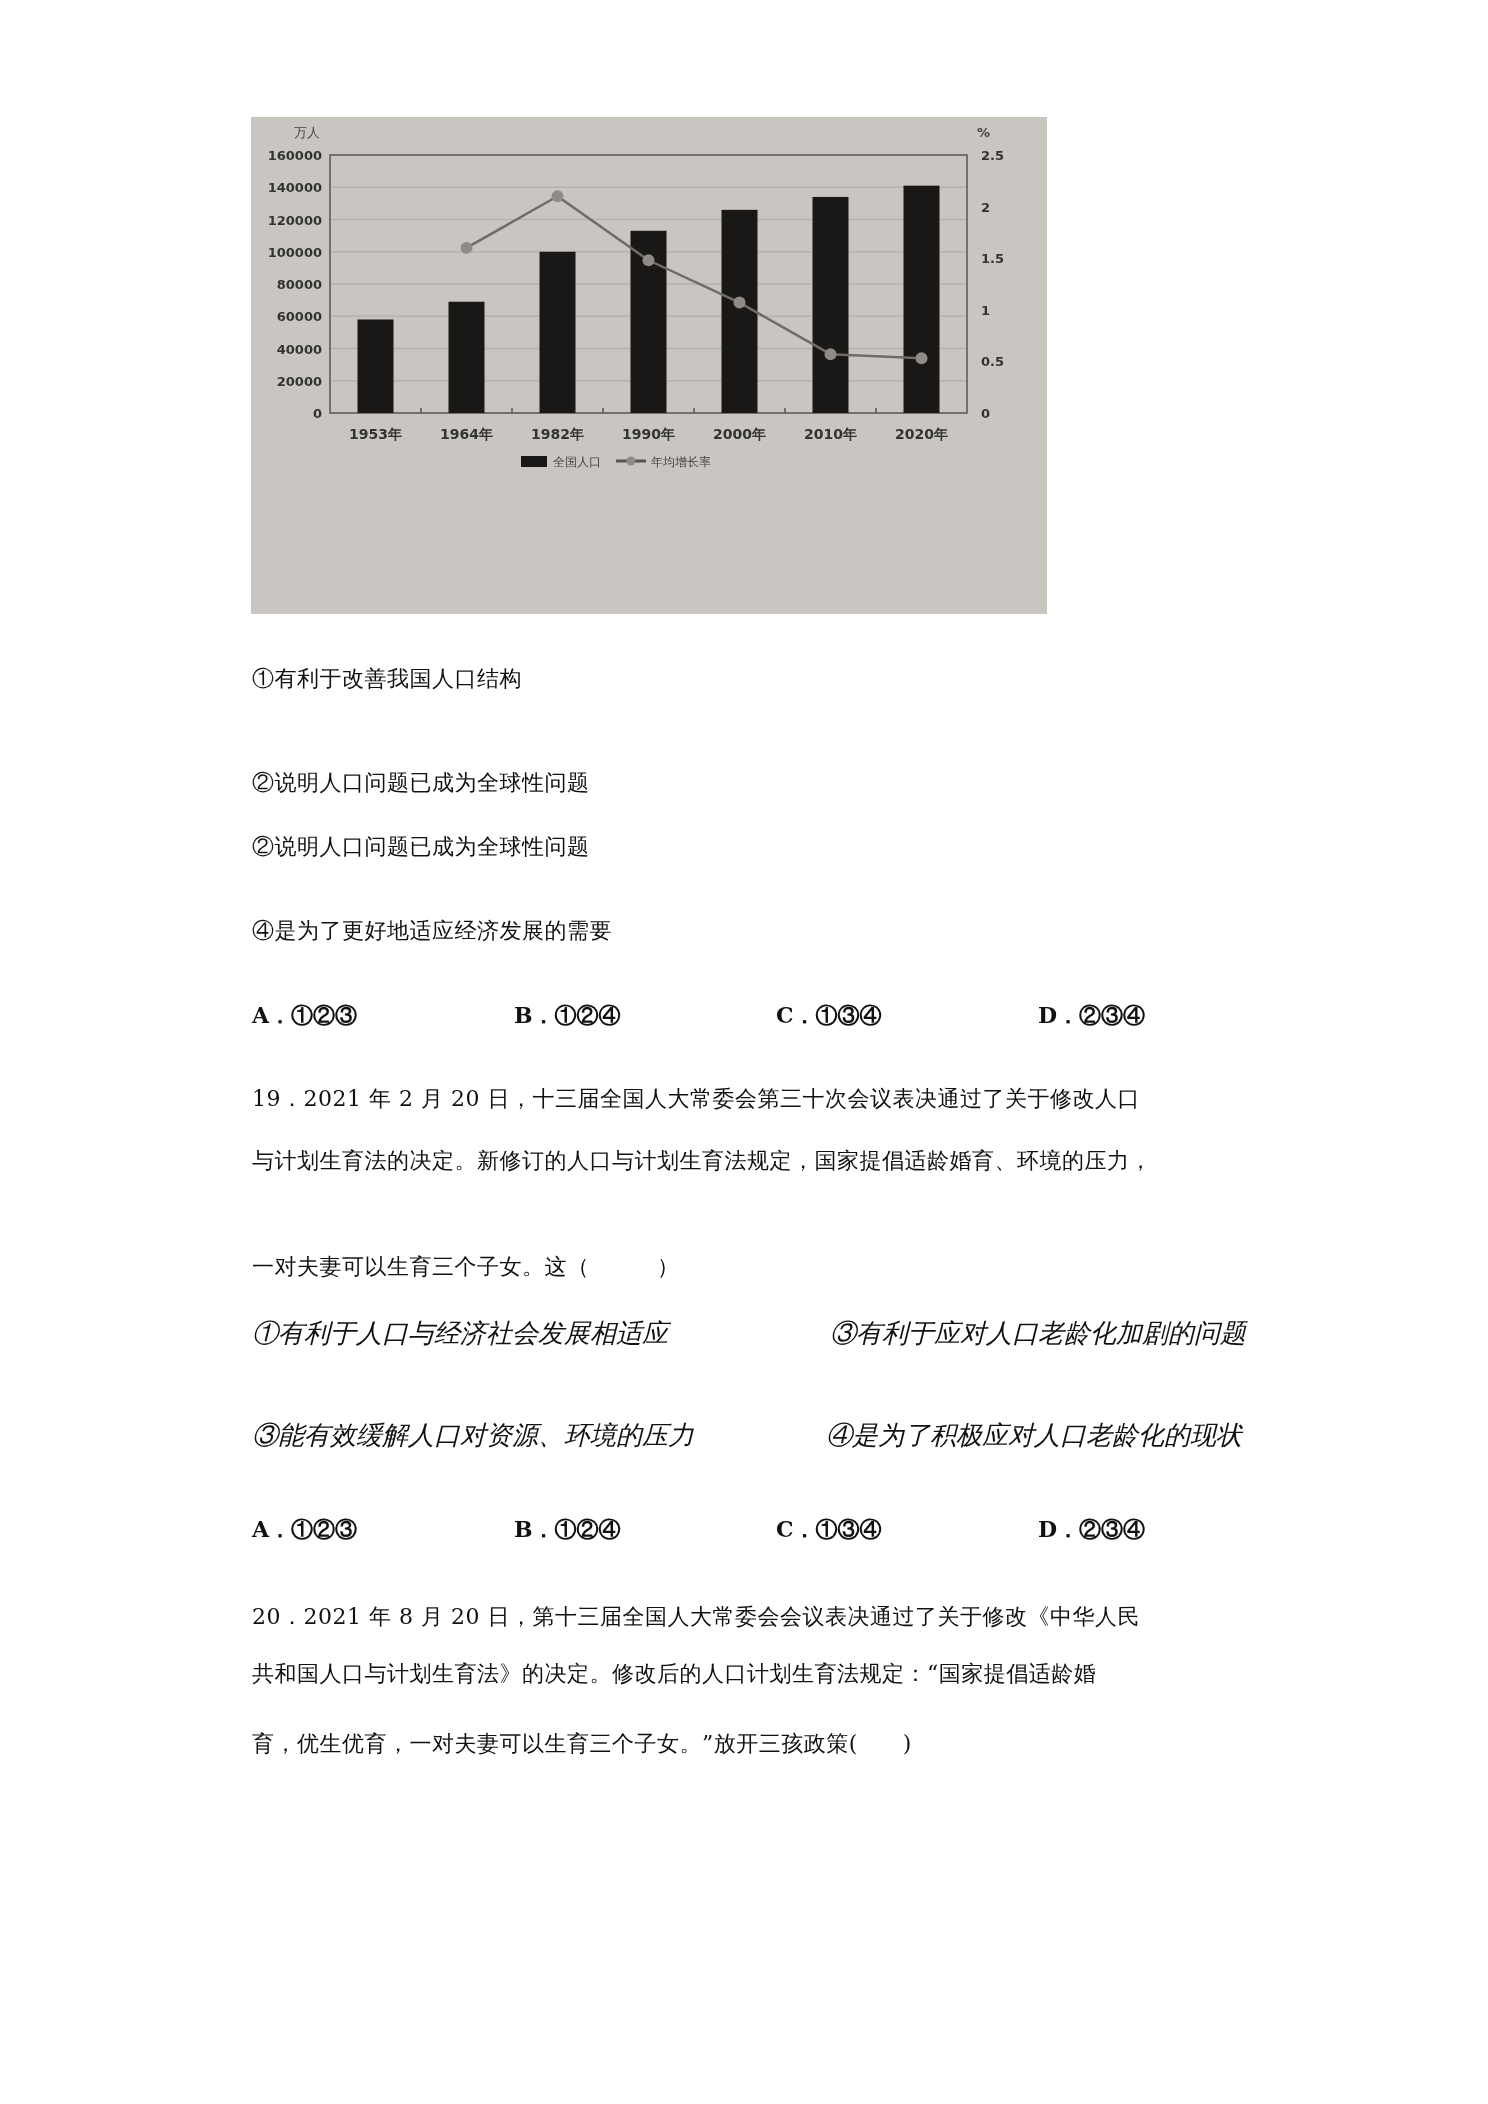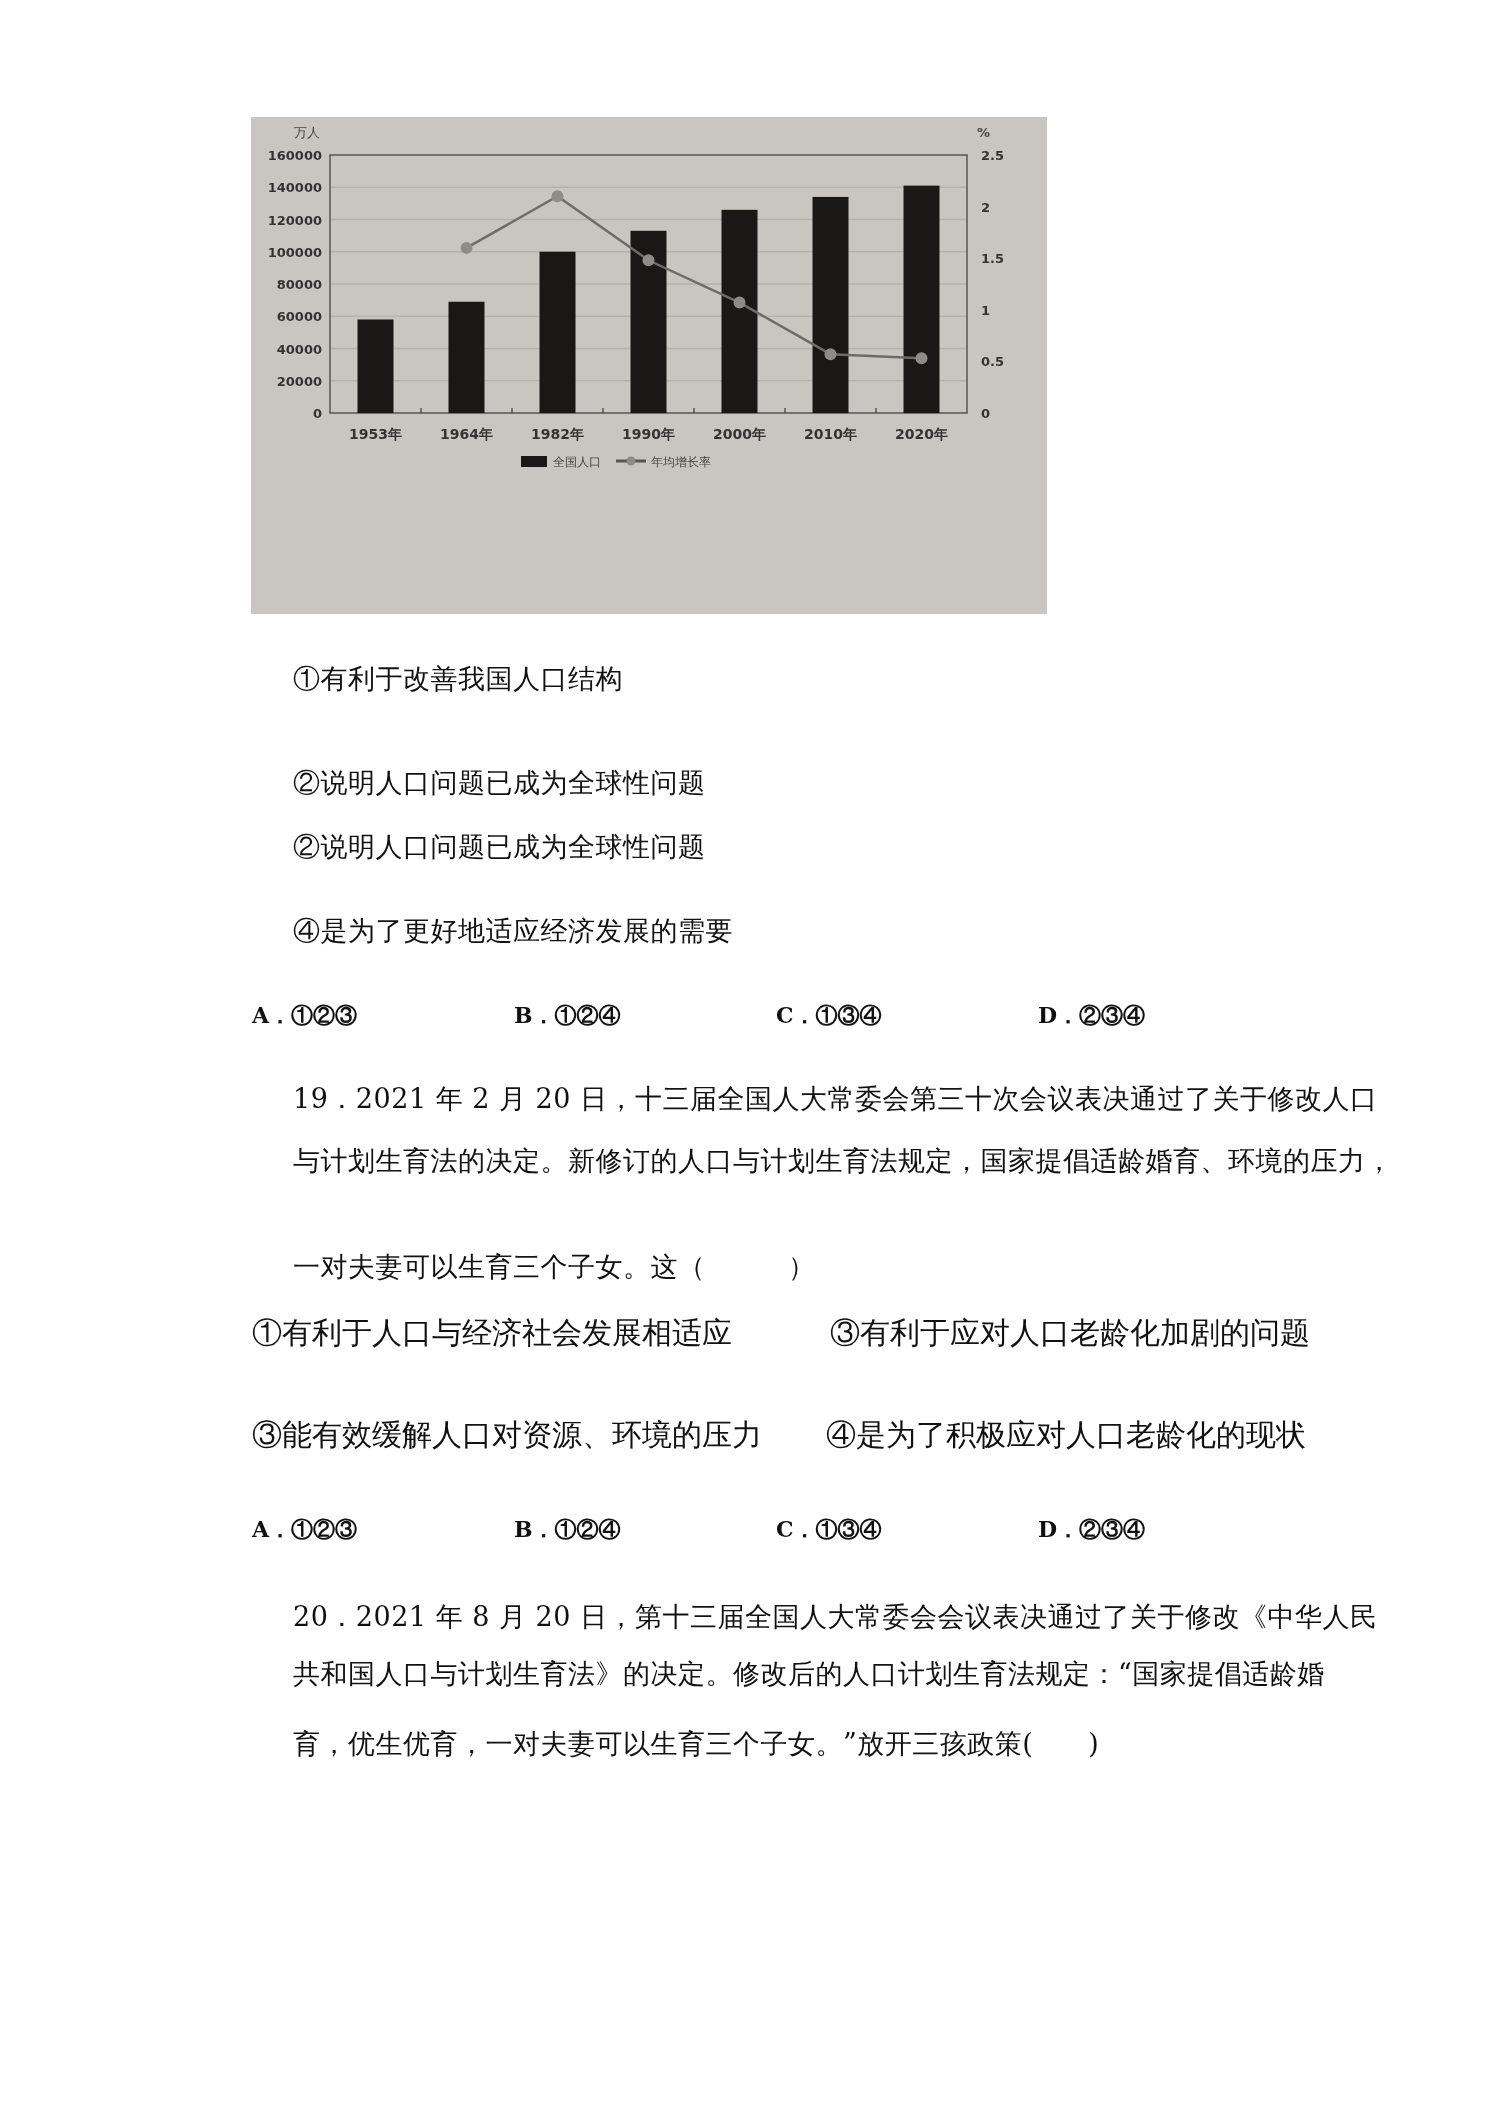--- a/index.html
+++ b/index.html
@@ -7,26 +7,26 @@
       width: 1488px; height: 2104px; position: relative; overflow: hidden;
       font-family: "DejaVu Serif", "Liberation Serif", serif;
       color: #111;
     }
     .chart-wrap {
       position: absolute; left: 251px; top: 117px; width: 796px; height: 497px;
       background: #c9c6c1;
     }
     .chart-wrap svg { display: block; }
     .line {
-      position: absolute; left: 252px; font-size: 27px; line-height: 30px;
-      white-space: nowrap; letter-spacing: 0.5px; margin-left: 41px;
+      position: absolute; left: 252px; font-size: 22px; line-height: 30px;
+      white-space: nowrap; letter-spacing: 0.5px;
     }
     .opt-row { position: absolute; left: 252px; width: 1000px; font-size: 22px; line-height: 30px; }
     .opt { position: absolute; white-space: nowrap; font-weight: bold; }
-    .half { position: absolute; white-space: nowrap; font-size: 30px; line-height: 30px; }
+    .half { position: absolute; white-space: nowrap; font-size: 26px; line-height: 30px; font-style: italic; }
   </style>
 </head>
 <body>
 
 <div class="chart-wrap">
   <svg id="chart-svg" width="796" height="497" viewBox="0 0 796 497">
       <line x1="79" x2="716" y1="263.75" y2="263.75" stroke="#b5b2ad" stroke-width="1.5"></line>
       <line x1="79" x2="716" y1="231.5" y2="231.5" stroke="#b5b2ad" stroke-width="1.5"></line>
       <line x1="79" x2="716" y1="199.25" y2="199.25" stroke="#b5b2ad" stroke-width="1.5"></line>
       <line x1="79" x2="716" y1="167" y2="167" stroke="#b5b2ad" stroke-width="1.5"></line>

